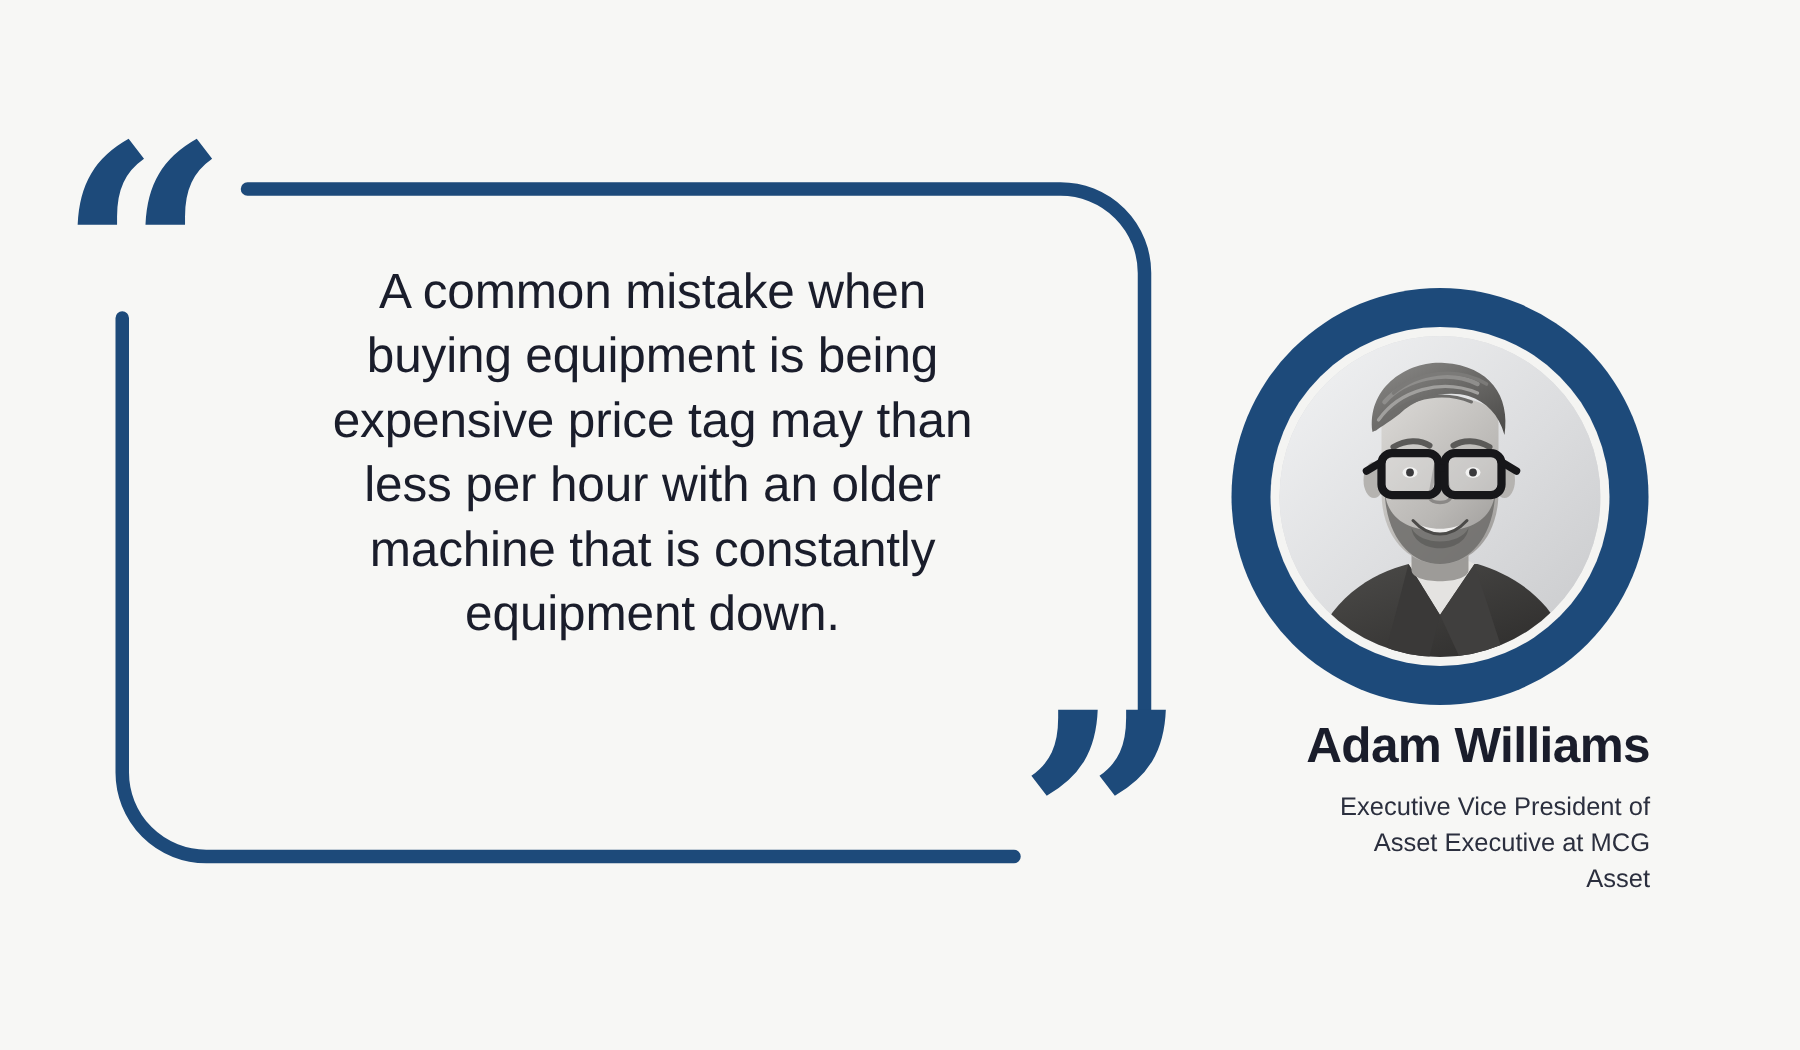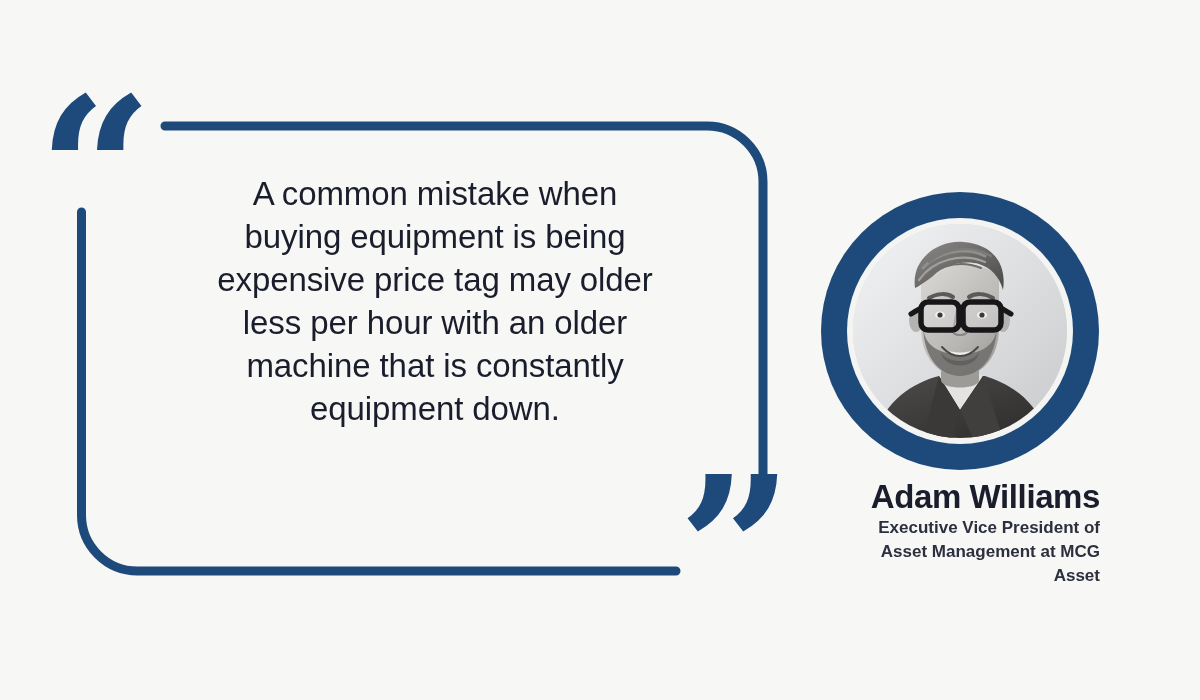--- a/index.html
+++ b/index.html
@@ -105,44 +105,45 @@
   }
   #author-name {
     color: #1a1d2b;
     font-size: 33px;
     font-weight: 700;
     line-height: 38px;
     letter-spacing: -0.4px;
     white-space: nowrap;
   }
   #author-title {
+    margin-top: 10px;
     color: #2b2f3e;
     font-size: 17px;
     line-height: 24px;
-    font-weight: 700;
+    font-weight: 400;
   }
 </style>
 </head>
 <body>
 
 <div id="card">
 
   <svg id="frame-svg" viewBox="0 0 1200 700" fill="none" xmlns="http://www.w3.org/2000/svg">
 
     <path d="M165 126 H707 A56 56 0 0 1 763 182 V481" stroke="#1d4a7a" stroke-width="9" stroke-linecap="round" fill="none"></path>
 
     <path d="M81.5 212 V515 A56 56 0 0 0 137.5 571 H676" stroke="#1d4a7a" stroke-width="9" stroke-linecap="round" fill="none"></path>
   </svg>
 
   <div class="quote-glyph" id="quote-open">“</div>
 
   <div id="quote-text">
     <span class="qline">A common mistake when</span>
     <span class="qline">buying equipment is being</span>
-    <span class="qline">expensive price tag may older</span>
+    <span class="qline">expensive price tag may than</span>
     <span class="qline">less per hour with an older</span>
     <span class="qline">machine that is constantly</span>
     <span class="qline">equipment down.</span>
   </div>
 
   <div class="quote-glyph" id="quote-close">”</div>
 
   <div id="portrait-wrap">
     <div id="portrait-ring"></div>
     <div id="portrait-gap"></div>
@@ -214,18 +215,18 @@
         <ellipse cx="129" cy="91" rx="5" ry="3.6" fill="#f2f2f1"></ellipse>
         <circle cx="129" cy="91" r="2.6" fill="#3a3a3c"></circle>
       </svg>
     </div>
   </div>
 
   <div id="attribution">
     <div id="author-name">Adam Williams</div>
     <div id="author-title">
       <div>Executive Vice President of</div>
-      <div>Asset Management at MCG</div>
+      <div>Asset Executive at MCG</div>
       <div>Asset</div>
     </div>
   </div>
 
 </div>
 
 </body></html>

